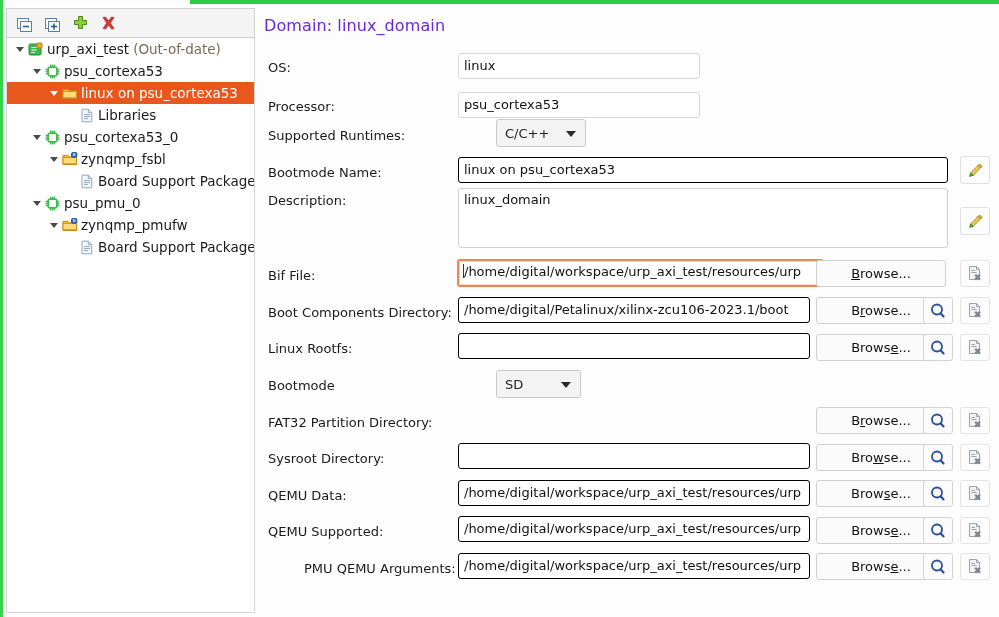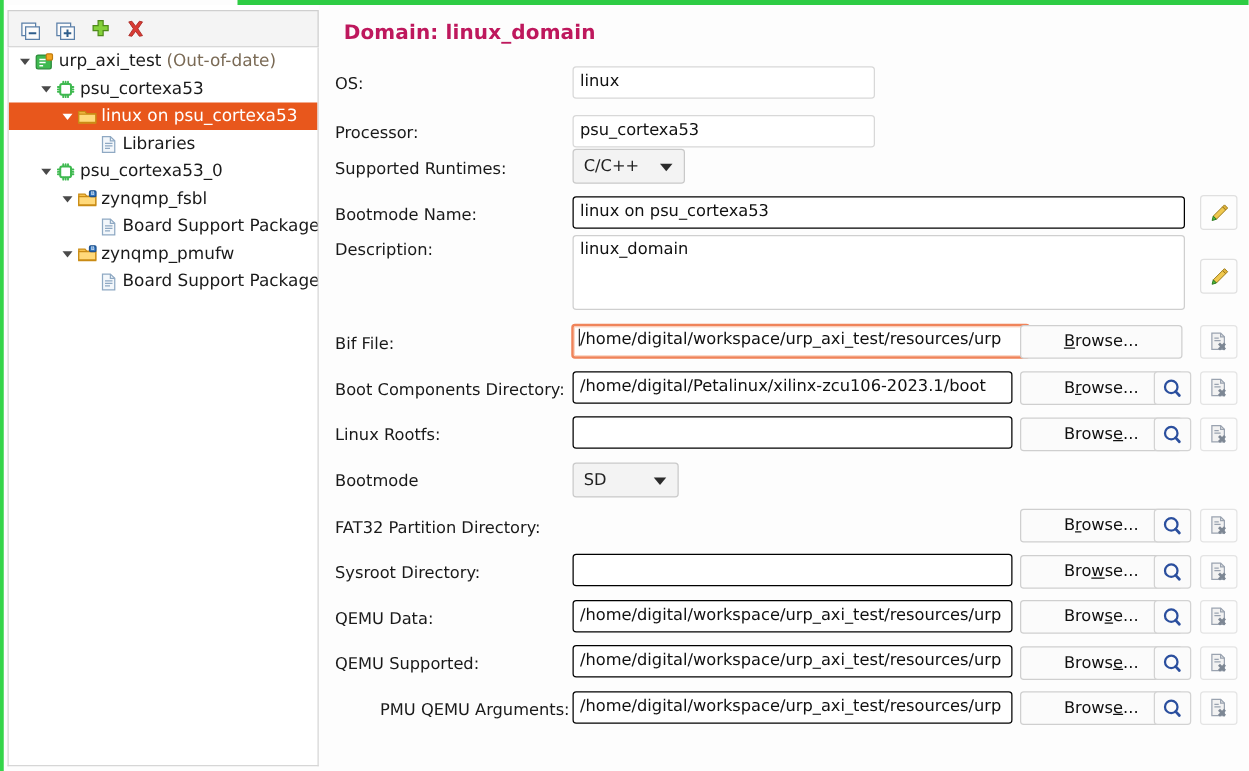--- a/index.html
+++ b/index.html
@@ -92,22 +92,22 @@
   .t-label { font-size: 13.5px; }
   .t-suffix { color: #7a6a55; font-size: 13.5px; margin-left: 4px; }
 
   
   #form-panel {
     position: absolute; left: 260px; top: 4px;
     width: 739px; height: 613px;
     background: #fdfdfd;
   }
   #page-title {
-    position: absolute; left: 15px; top: 12px;
-    font-size: 16px; font-weight: bold; color: #be185d;
+    position: absolute; left: 4px; top: 12px;
+    font-size: 16px; font-weight: normal; color: #6d28d9;
     letter-spacing: .1px;
   }
   .flabel {
     position: absolute; left: 8px;
     font-size: 13px; color: #1a1a1a;
     white-space: nowrap;
   }
   .finput {
     position: absolute;
     height: 26px;
@@ -155,20 +155,21 @@
     height: 28px;
     background: #f3f3f3;
     border: 1px solid #c9c9c9;
     border-radius: 3px;
     box-sizing: border-box;
     font-size: 13px;
     color: #222;
     display: flex; align-items: center;
     padding-left: 8px;
     cursor: default;
+    margin-left: 38px;
   }
   .fcombo .arrow {
     position: absolute; right: 9px; top: 50%;
     width: 0; height: 0;
     margin-top: -2px;
     border-left: 5px solid transparent;
     border-right: 5px solid transparent;
     border-top: 6px solid #2b2b2b;
   }
   .btn {
@@ -345,20 +346,36 @@
             <svg width="14" height="15" viewBox="0 0 14 15">
               <path d="M2 1.2h6.3l3.5 3.4v9.2H2z" fill="#f3f7fb" stroke="#8fa9c3" stroke-width="1"></path>
               <path d="M8.3 1.2v3.4h3.5" fill="none" stroke="#8fa9c3" stroke-width="1"></path>
               <g stroke="#8fa9c3" stroke-width="1">
                 <path d="M4 6.6h6M4 8.6h6M4 10.6h4"></path>
               </g>
             </svg>
           </span>
           <span class="t-label">Board Support Package</span>
         </div>
+        <div class="tree-row" style="padding-left: 23px;">
+          <span class="twisty">
+            <svg width="10" height="10" viewBox="0 0 10 10">
+              <path d="M1 3 L9 3 L5 8 Z" fill="#4a4a4a"></path>
+            </svg>
+          </span>
+          <span class="t-icon">
+            <svg width="15" height="15" viewBox="0 0 15 15">
+              <rect x="3.2" y="3.2" width="8.6" height="8.6" rx="1.4" fill="#ffffff" stroke="#3fb950" stroke-width="1.6"></rect>
+              <g stroke="#3fb950" stroke-width="1.5" stroke-linecap="round">
+                <path d="M5.6 1.3v1.6M7.5 1.3v1.6M9.4 1.3v1.6M5.6 12.1v1.6M7.5 12.1v1.6M9.4 12.1v1.6M1.3 5.6h1.6M1.3 7.5h1.6M1.3 9.4h1.6M12.1 5.6h1.6M12.1 7.5h1.6M12.1 9.4h1.6"></path>
+              </g>
+            </svg>
+          </span>
+          <span class="t-label">psu_pmu_0</span>
+        </div>
         <div class="tree-row" style="padding-left: 40px;">
           <span class="twisty">
             <svg width="10" height="10" viewBox="0 0 10 10">
               <path d="M1 3 L9 3 L5 8 Z" fill="#4a4a4a"></path>
             </svg>
           </span>
           <span class="t-icon">
             <svg width="16" height="15" viewBox="0 0 16 15">
               <path d="M1 3.3h5l1.4 1.6h7.2v7.6H1z" fill="#f6c14b" stroke="#c98b14" stroke-width="1"></path>
               <path d="M1 5.3h13.6v6.6H1z" fill="#ffd97a" stroke="#c98b14" stroke-width="1"></path>

